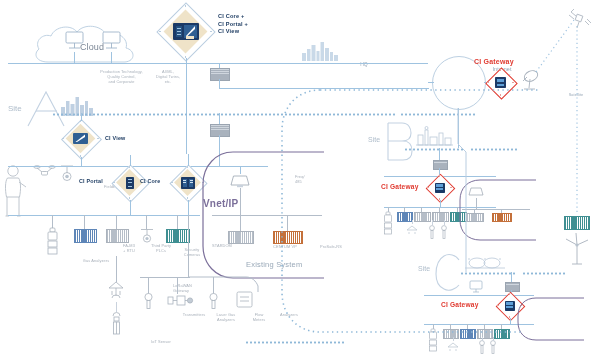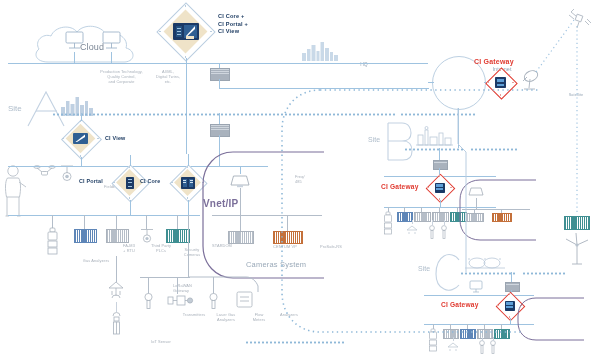--- a/index.html
+++ b/index.html
@@ -252,21 +252,21 @@
   <div class="hline hline-dk" style="left:212px;top:215px;width:110px;"></div>
 
   <div class="plc gray" style="left:228px;top:231px;width:24px;height:11px;"></div>
   <div class="vline" style="left:240px;top:215px;height:16px;background:#b3bdc9;"></div>
   <div class="lbl lbl-sm" style="left:224px;top:244px;width:34px;">CENTUM VP</div>
 
   <div class="plc orange" style="left:273px;top:231px;width:28px;height:11px;"></div>
   <div class="vline" style="left:287px;top:215px;height:16px;background:#b3bdc9;"></div>
   <div class="lbl lbl-sm" style="left:270px;top:244px;width:34px;">ProSafe-RS</div>
 
-  <div class="big-lbl" style="left:246px;top:260px;font-size:7.5px;color:#9aa9b8;font-weight:normal;">Cameras System</div>
+  <div class="big-lbl" style="left:246px;top:260px;font-size:7.5px;color:#9aa9b8;font-weight:normal;">Existing System</div>
 
   <div class="hline hline-blue" style="left:8px;top:215px;width:192px;"></div>
 
   <div class="vline" style="left:52px;top:215px;height:14px;background:#b3bdc9;"></div>
   <svg class="abs" style="left:46px;top:228px;" width="13" height="28">
     <g stroke="#a9b2bd" stroke-width=".8" fill="#fff">
       <rect x="4" y="0" width="5" height="4" rx="1"></rect>
       <rect x="2" y="4" width="9" height="8" rx="1"></rect>
       <rect x="2" y="13" width="9" height="6"></rect>
       <rect x="2" y="20" width="9" height="6"></rect>

